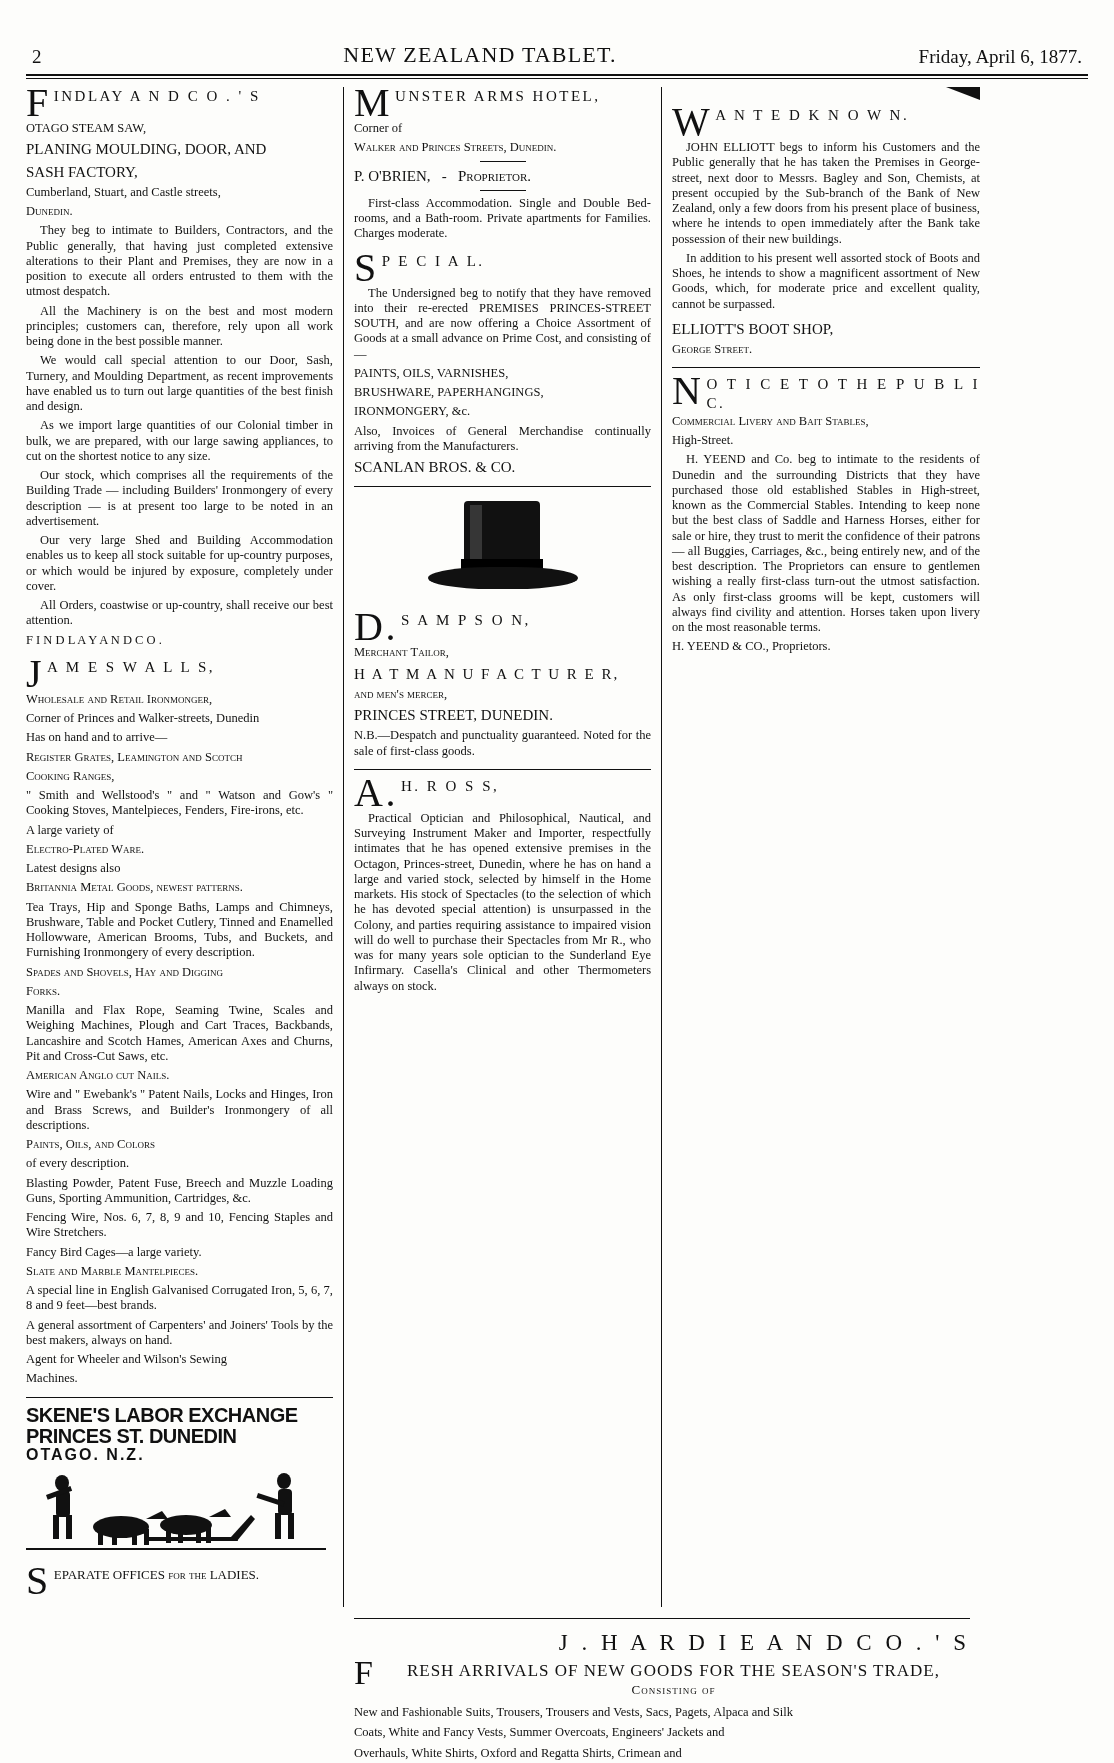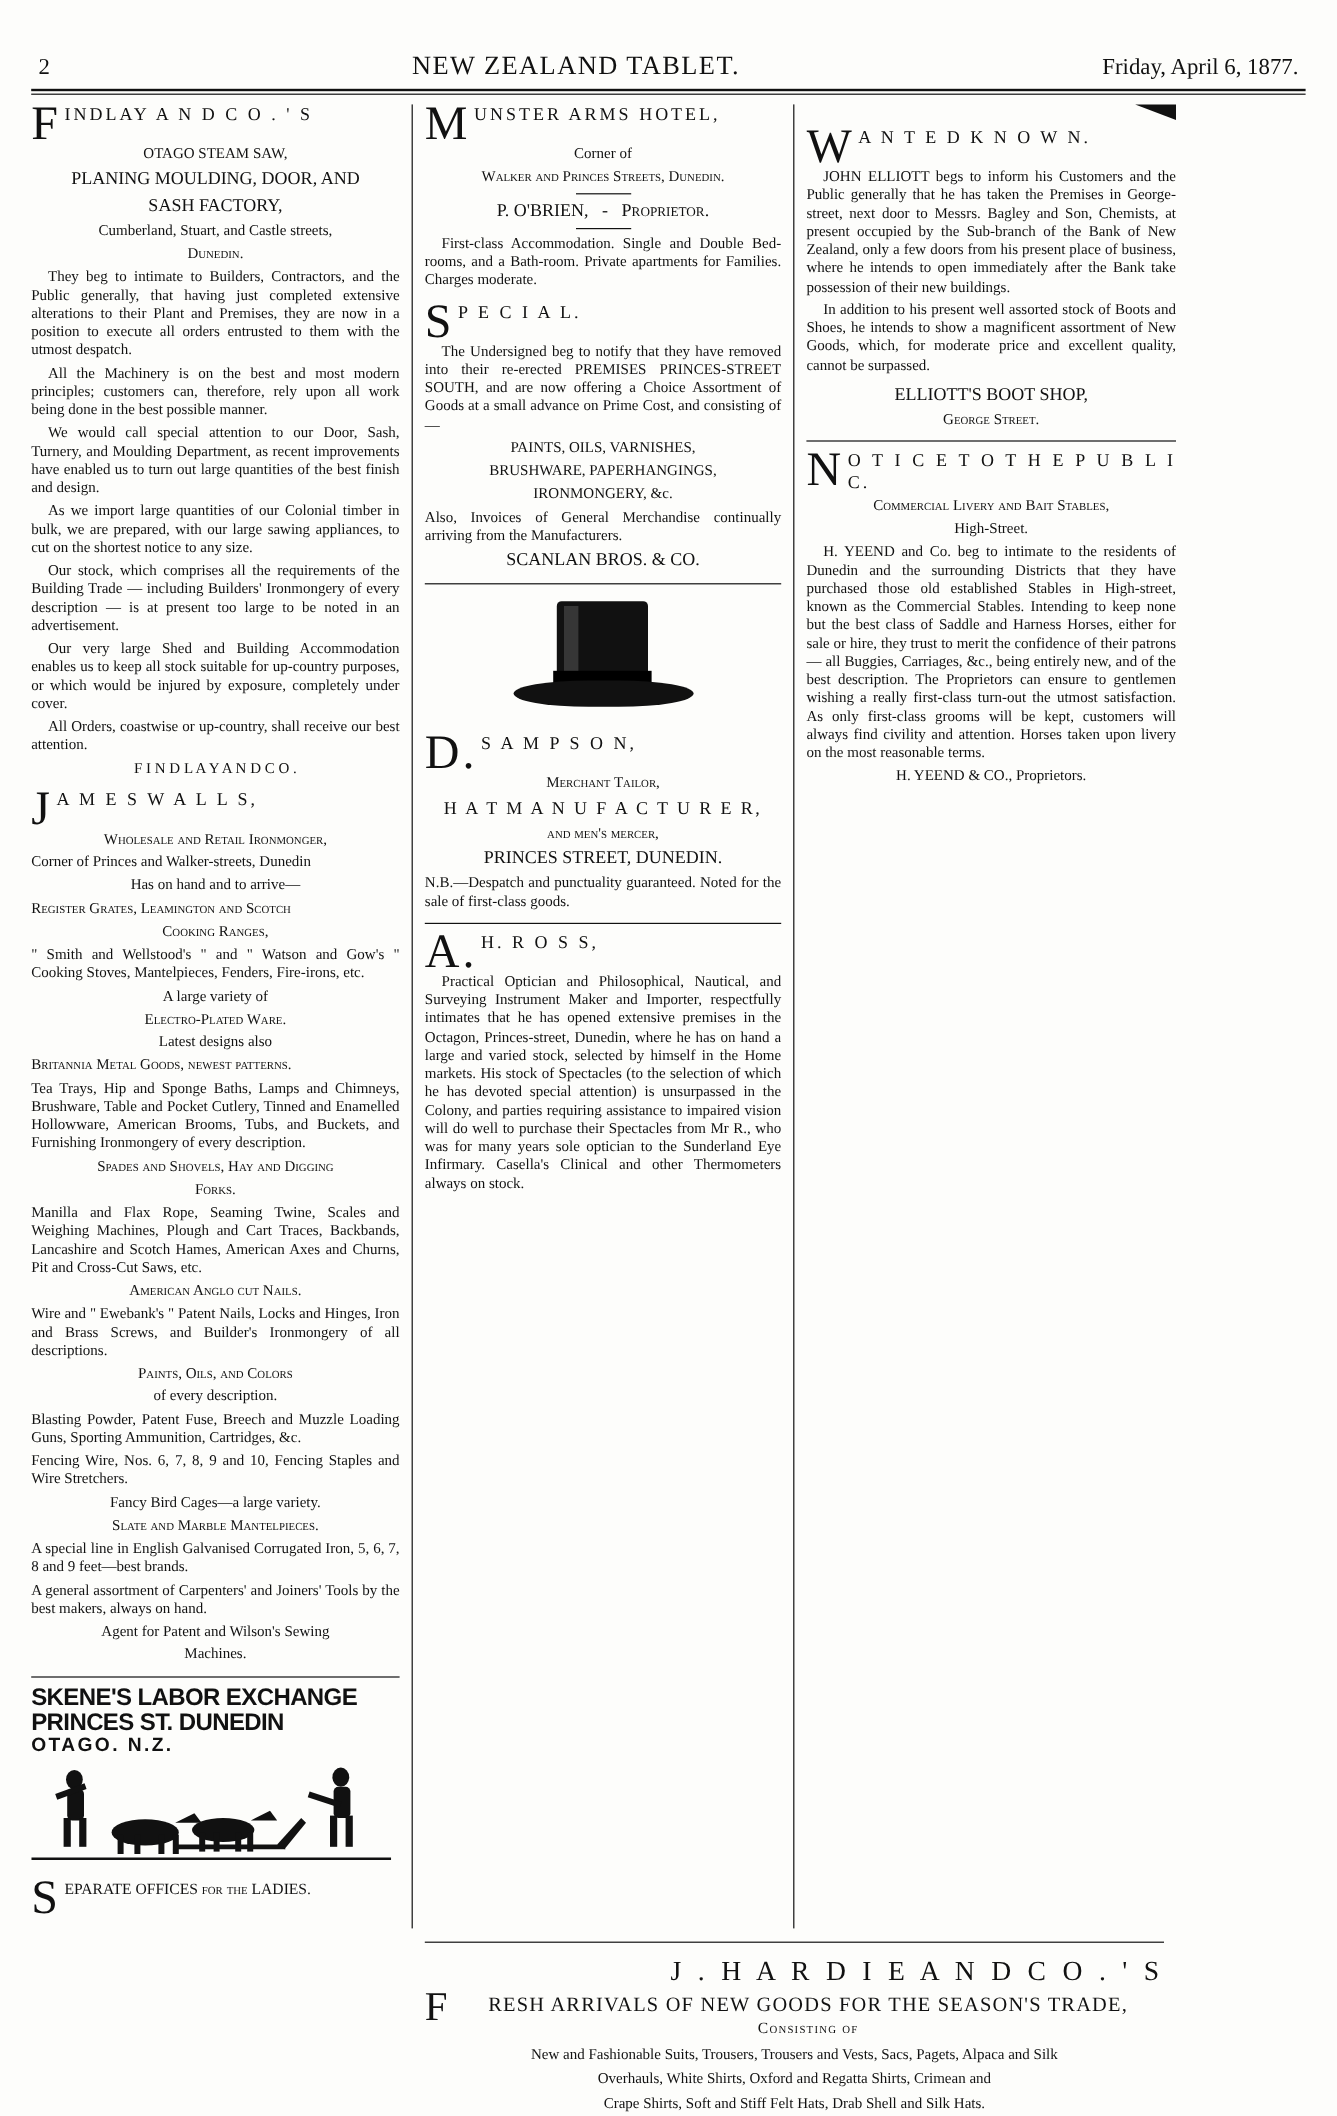--- a/index.html
+++ b/index.html
@@ -52,21 +52,21 @@
   .colmid{width:318px;padding:0 10px;border-right:1px solid #111;}
   .colright{width:318px;padding-left:10px;}
   .ad{
     margin-bottom:10px;
     text-align:justify;
     font-size:12.5px;
     line-height:1.22;
   }
   .ad p{margin:0 0 4px 0;text-indent:14px;}
   .ad p.noind{text-indent:0;}
-  .c{text-align:center;text-indent:0 !important;}
+  .c{text-indent:0 !important;}
   .sc{font-variant:small-caps;}
   .sp{letter-spacing:3px;}
   .big{font-size:15px;}
   .hr-short{
     width:46px;margin:5px auto;border:0;border-top:1px solid #111;height:0;
   }
   .hr-full{
     width:100%;margin:7px 0;border:0;border-top:1px solid #111;height:0;
   }
   .dropcap{
@@ -205,21 +205,21 @@
         <p class="c sc">American Anglo cut Nails.</p>
         <p class="noind">Wire and " Ewebank's " Patent Nails, Locks and Hinges, Iron and Brass Screws, and Builder's Ironmongery of all descriptions.</p>
         <p class="c sc">Paints, Oils, and Colors</p>
         <p class="c">of every description.</p>
         <p class="noind">Blasting Powder, Patent Fuse, Breech and Muzzle Loading Guns, Sporting Ammunition, Cartridges, &amp;c.</p>
         <p class="noind">Fencing Wire, Nos. 6, 7, 8, 9 and 10, Fencing Staples and Wire Stretchers.</p>
         <p class="c">Fancy Bird Cages—a large variety.</p>
         <p class="c sc">Slate and Marble Mantelpieces.</p>
         <p class="noind">A special line in English Galvanised Corrugated Iron, 5, 6, 7, 8 and 9 feet—best brands.</p>
         <p class="noind">A general assortment of Carpenters' and Joiners' Tools by the best makers, always on hand.</p>
-        <p class="c">Agent for Patent and Wilson's Sewing</p>
+        <p class="c">Agent for Wheeler and Wilson's Sewing</p>
         <p class="c">Machines.</p>
       </div>
 
       <div class="hr-full"></div>
 
       <div class="ad">
         <div class="logo-title">
           <div>SKENE'S LABOR EXCHANGE</div>
           <div class="l2">PRINCES ST. DUNEDIN</div>
           <div class="l3">OTAGO. N.Z.</div>
@@ -369,19 +369,20 @@
     <div class="wide">
       <div class="hr-full"></div>
       <div class="h1">J .    H A R D I E    A N D    C O . ' S</div>
       <div class="h2">
         <span class="dropcap" style="font-size:34px;line-height:26px;">F</span>
         <span>RESH ARRIVALS OF NEW GOODS FOR THE SEASON'S TRADE,</span>
       </div>
       <div class="h3">Consisting of</div>
 
       <p class="c">New and Fashionable Suits, Trousers, Trousers and Vests, Sacs, Pagets, Alpaca and Silk</p>
+      <p class="c">Coats, White and Fancy Vests, Summer Overcoats, Engineers' Jackets and</p>
       <p class="c">Overhauls, White Shirts, Oxford and Regatta Shirts, Crimean and</p>
       <p class="c">Crape Shirts, Soft and Stiff Felt Hats, Drab Shell and Silk Hats.</p>
 
     </div>
   </div>
 
 </div>
 
 </body></html>

